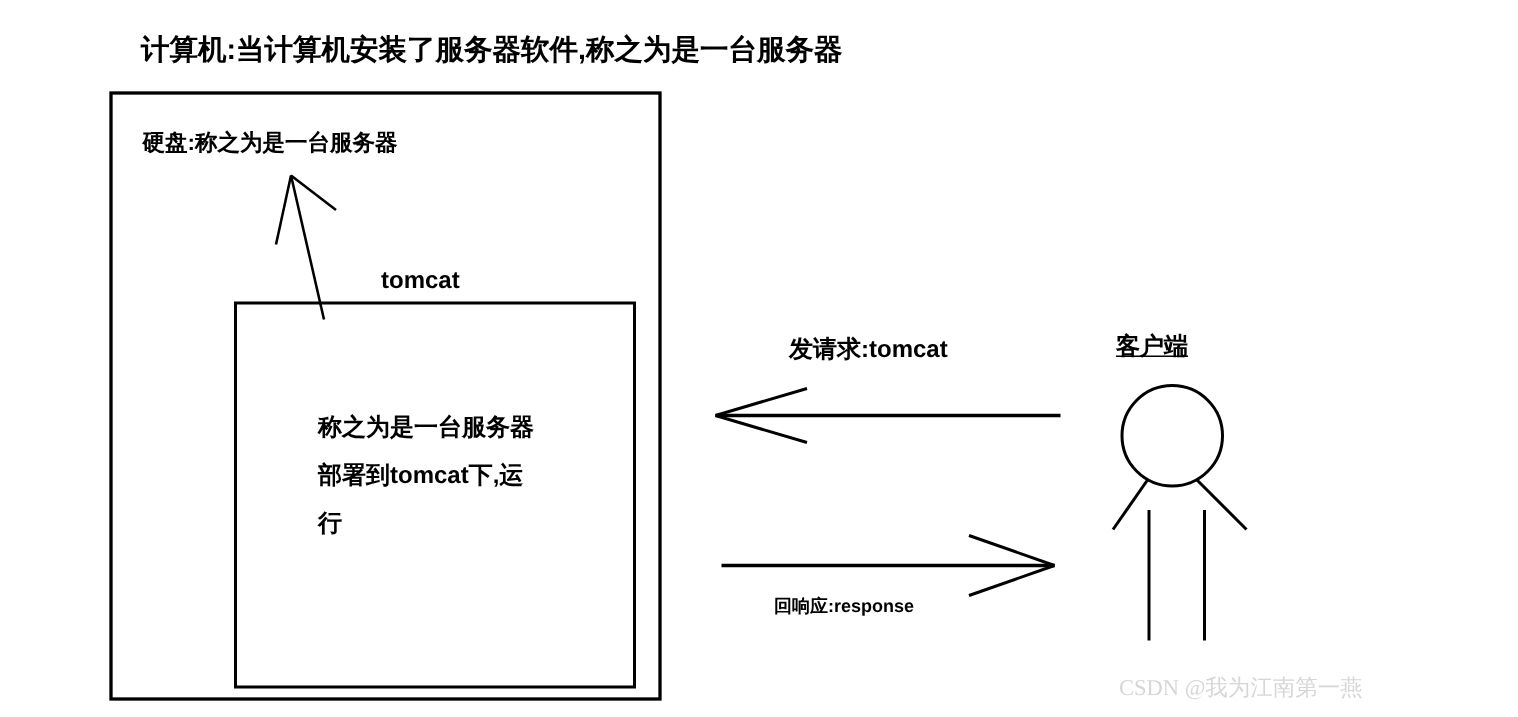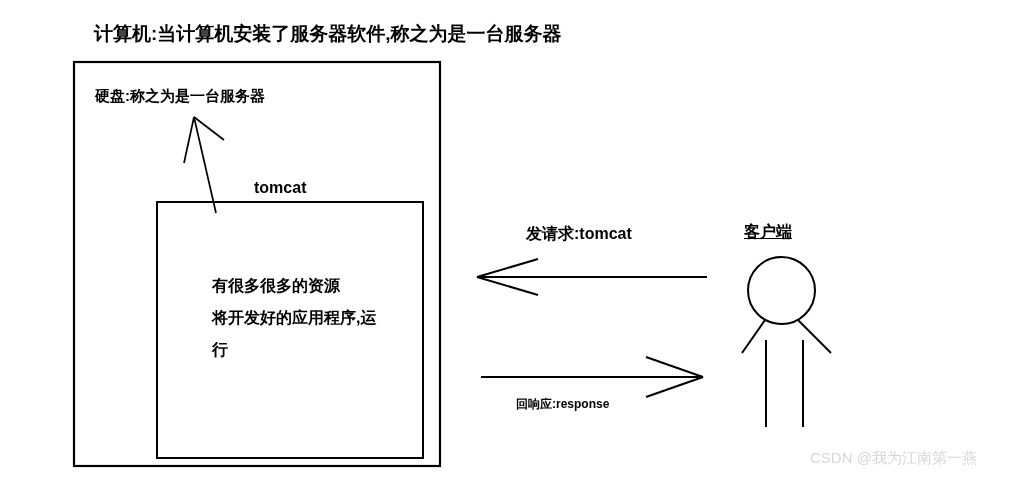--- a/index.html
+++ b/index.html
@@ -67,27 +67,27 @@
     font-size: 12px;
   }
   #client-label {
     left: 744px;
     top: 224px;
     font-size: 16px;
     text-decoration: underline;
   }
   #watermark {
     position: absolute;
-    left: 810px;
+    left: 746px;
     top: 449px;
     font-size: 15px;
     font-weight: normal;
     color: #d6d6d6;
     white-space: nowrap;
-    font-family: Liberation Sans, sans-serif;
+    font-family: Liberation Serif, serif;
   }
 </style>
 </head>
 <body>
 
 <svg id="canvas" viewBox="0 0 1012 478" xmlns="http://www.w3.org/2000/svg">
 
   <rect x="74" y="62" width="366" height="404" fill="none" stroke="#000000" stroke-width="2.2"></rect>
 
   <rect x="157" y="202" width="266" height="256" fill="none" stroke="#000000" stroke-width="2"></rect>
@@ -119,22 +119,22 @@
   </g>
 </svg>
 
 <div class="lbl" id="title-label">计算机:当计算机安装了服务器软件,称之为是一台服务器</div>
 
 <div class="lbl" id="disk-label">硬盘:称之为是一台服务器</div>
 
 <div class="lbl" id="tomcat-label">tomcat</div>
 
 <div id="deploy-text">
-  <div>有很多很多的资源</div>
-  <div>将开发好的应用程序,运</div>
+  <div>称之为是一台服务器</div>
+  <div>部署到tomcat下,运</div>
   <div>行</div>
 </div>
 
 <div class="lbl" id="request-label">发请求:tomcat</div>
 
 <div class="lbl" id="response-label">回响应:response</div>
 
 <div class="lbl" id="client-label">客户端</div>
 
 <div id="watermark">CSDN @我为江南第一燕</div>

